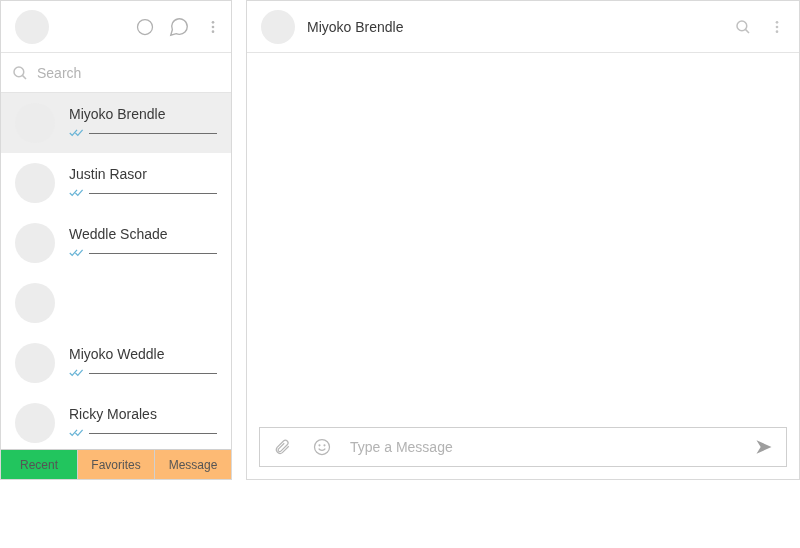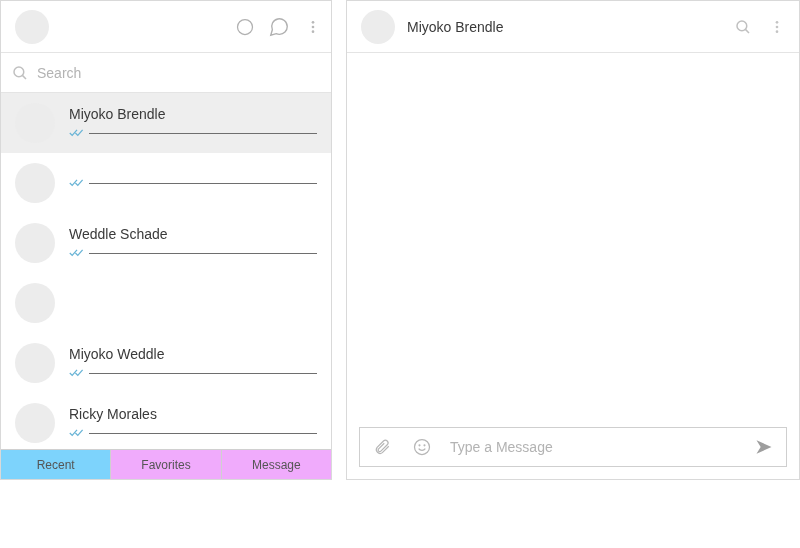--- a/index.html
+++ b/index.html
@@ -1,20 +1,20 @@
 <!DOCTYPE html>
 <html><head>
 <meta charset="utf-8">
 <style>
   * { box-sizing: border-box; margin: 0; padding: 0; }
   body { font-family: Arial, Helvetica, sans-serif; font-size: 13px; color: #333; background: #fff; }
   .app { display: flex; width: 800px; height: 480px; }
 
   
-  .left { width: 332px; display: flex; flex-direction: column; border: 1px solid #d9d9d9; }
+  .left { width: 232px; display: flex; flex-direction: column; border: 1px solid #d9d9d9; }
   .left-header { height: 52px; display: flex; align-items: center; justify-content: space-between; padding: 0 6px 0 14px; border-bottom: 1px solid #e4e4e4; }
   .avatar-sm { width: 34px; height: 34px; border-radius: 50%; background: #ececec; flex-shrink: 0; }
   .avatar-md { width: 40px; height: 40px; border-radius: 50%; background: #ececec; flex-shrink: 0; }
   .left-header-icons { display: flex; align-items: center; gap: 10px; }
   .icon-btn { width: 24px; height: 24px; display: flex; align-items: center; justify-content: center; cursor: pointer; color: #a8a8a8; }
   .search-row { height: 40px; display: flex; align-items: center; padding: 0 10px; border-bottom: 1px solid #e4e4e4; }
   .search-row svg { flex-shrink: 0; }
   .search-input { border: none; outline: none; margin-left: 8px; font-size: 14px; color: #333; width: 100%; background: transparent; }
   .search-input::placeholder { color: #b3b3b3; }
 
@@ -22,23 +22,23 @@
   .chat-item { display: flex; align-items: center; padding: 10px 14px; cursor: pointer; }
   .chat-item.selected { background: #eeeeee; }
   .chat-item .avatar-md { margin-right: 14px; }
   .chat-info { flex: 1; min-width: 0; }
   .chat-name { font-size: 14px; color: #3a3a3a; margin-bottom: 4px; }
   .chat-preview { display: flex; align-items: center; gap: 4px; }
   .checkmarks { color: #69b4d6; flex-shrink: 0; }
   .preview-line { flex: 1; height: 1px; border-bottom: 1px solid #6e6e6e; }
 
   .tabs { display: flex; height: 30px; border-top: 1px solid #d0d0d0; }
-  .tab { flex: 1; display: flex; align-items: center; justify-content: center; font-size: 12px; color: #555; cursor: pointer; background: #f0abfc; }
+  .tab { flex: 1; display: flex; align-items: center; justify-content: center; font-size: 12px; color: #555; cursor: pointer; background: #fdba74; }
   .tab + .tab { border-left: 1px solid #d0d0d0; }
-  .tab.active { background: #7dd3fc; }
+  .tab.active { background: #22c55e; }
 
   
   .right { flex: 1; display: flex; flex-direction: column; border: 1px solid #d9d9d9; border-left: none; margin-left: 14px; border-left: 1px solid #d9d9d9; }
   .right-header { height: 52px; display: flex; align-items: center; padding: 0 10px 0 14px; border-bottom: 1px solid #e4e4e4; }
   .right-header .avatar-sm { margin-right: 12px; }
   .right-title { font-size: 14px; color: #3a3a3a; flex: 1; }
   .right-header-icons { display: flex; align-items: center; gap: 10px; }
 
   .messages { flex: 1; background: #fff; }
 
@@ -104,20 +104,21 @@
                     <path d="M8 6l3 3 6-7"></path>
                   </svg>
         </span>
         <span class="preview-line"></span>
       </div>
     </div>
           </div>
           <div class="chat-item">
     <div class="avatar-md"></div>
     <div class="chat-info">
+      <div class="chat-name">Justin Rasor</div>
       <div class="chat-preview">
         <span class="checkmarks">
           <svg width="16" height="10" viewBox="0 0 20 12" fill="none" stroke="#69b4d6" stroke-width="1.6">
                     <path d="M1 6l3 3 6-7"></path>
                     <path d="M8 6l3 3 6-7"></path>
                   </svg>
         </span>
         <span class="preview-line"></span>
       </div>
     </div>

